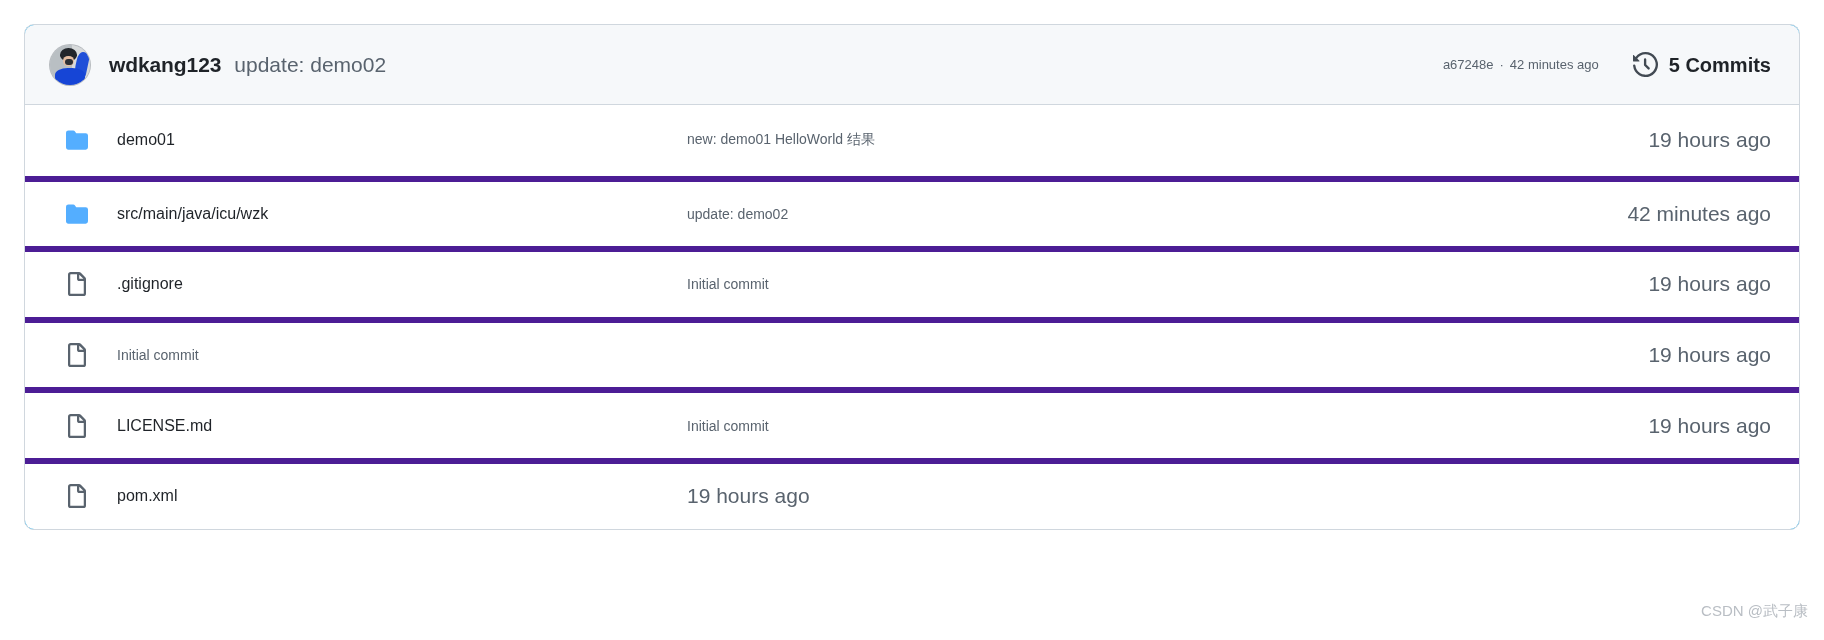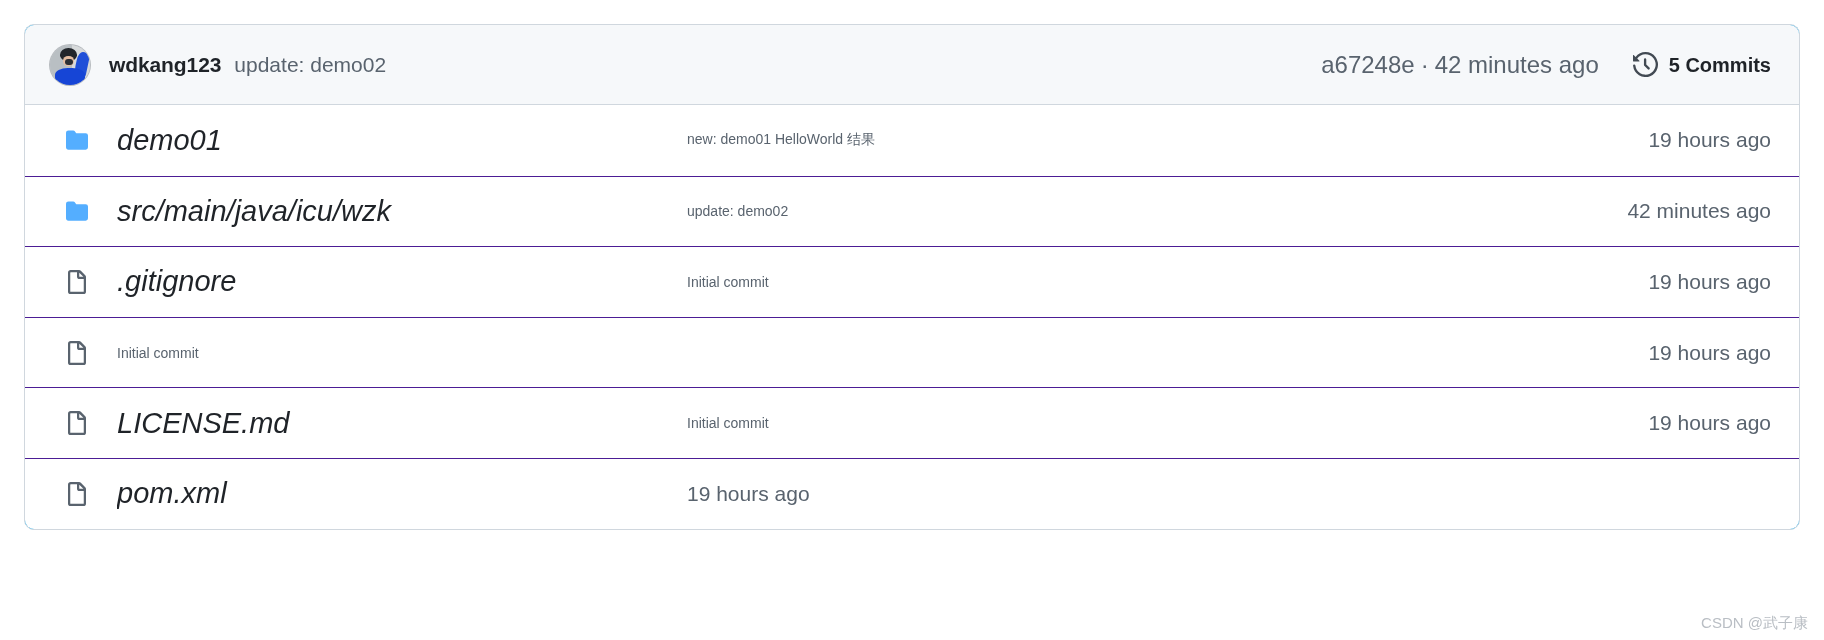--- a/index.html
+++ b/index.html
@@ -84,21 +84,21 @@
   .commit-message {
     font-size: 21px;
     font-weight: 400;
     color: #59636e;
     white-space: nowrap;
   }
 
   .header-spacer { flex: 1 1 auto; }
 
   .commit-meta {
-    font-size: 24px;
+    font-size: 13px;
     color: #59636e;
     white-space: nowrap;
     margin-right: 34px;
   }
   .commit-meta .sep { margin: 0 6px; }
 
   .commits-link {
     display: flex;
     align-items: flex-end;
     gap: 11px;
@@ -108,43 +108,42 @@
     font-weight: 600;
   }
   .commits-link .history-icon { display: flex; align-items: center; }
 
   
   .file-row {
     display: flex;
     align-items: center;
     height: 70.6px;
     padding: 0 28px 0 40px;
-    border-top: 1px solid #4c1d95;
+    border-top: 6px solid #4c1d95;
     background: #ffffff;
   }
   .file-row:first-of-type { border-top: none; }
 
   .row-icon {
     flex: 0 0 auto;
     width: 24px;
     display: flex;
     align-items: center;
     justify-content: center;
     margin-right: 28px;
   }
 
   .row-name {
     flex: 0 0 auto;
     width: 570px;
-    font-size: 29px;
+    font-size: 16px;
     color: #1f2328;
     white-space: nowrap;
     overflow: hidden;
     text-overflow: ellipsis;
-    font-style: italic;
   }
 
   .row-message {
     flex: 1 1 auto;
     font-size: 14px;
     color: #59636e;
     white-space: nowrap;
     overflow: hidden;
     text-overflow: ellipsis;
     padding-right: 24px;
@@ -155,21 +154,21 @@
     font-size: 21px;
     color: #59636e;
     text-align: left;
     white-space: nowrap;
   }
 
   
   .watermark {
     position: absolute;
     right: 16px;
-    bottom: 7px;
+    bottom: 19px;
     font-size: 15px;
     color: #b9bec4;
     white-space: nowrap;
   }
 </style>
 </head>
 <body>
 
 <div class="page">
 

